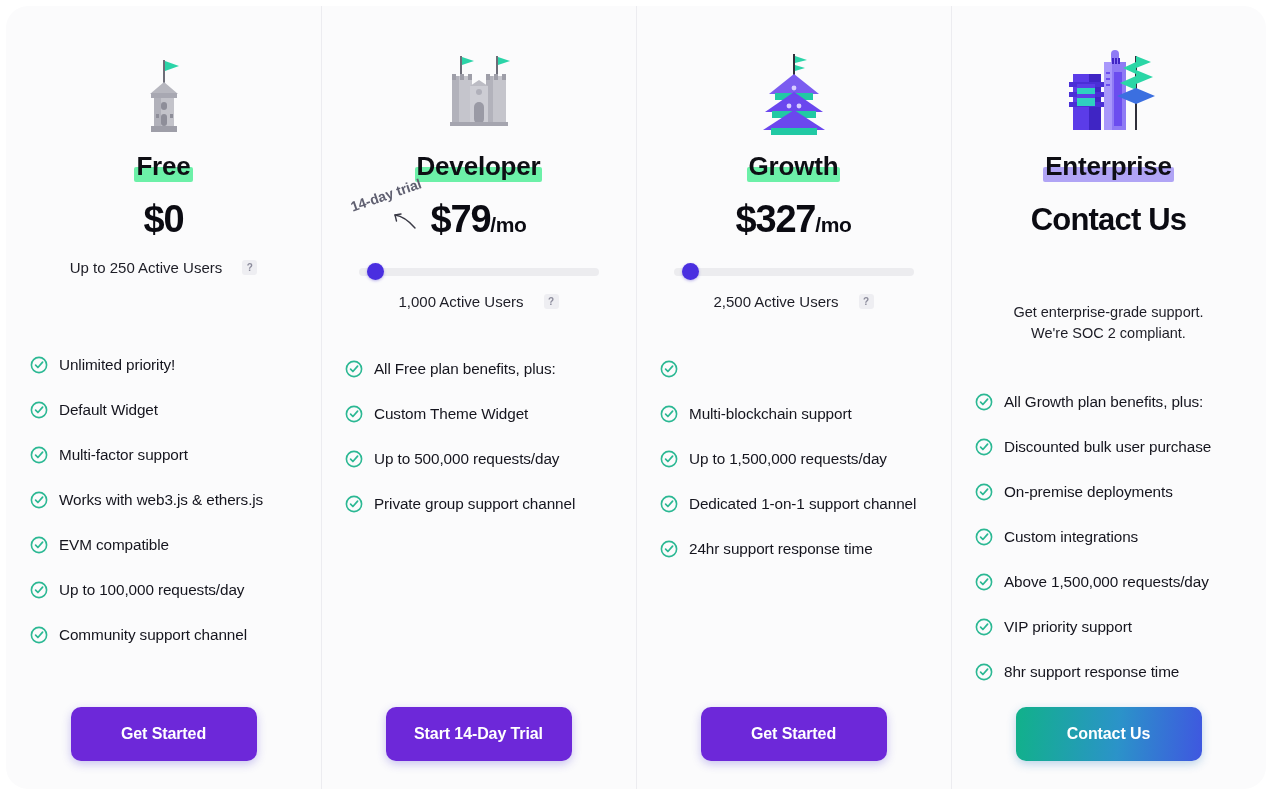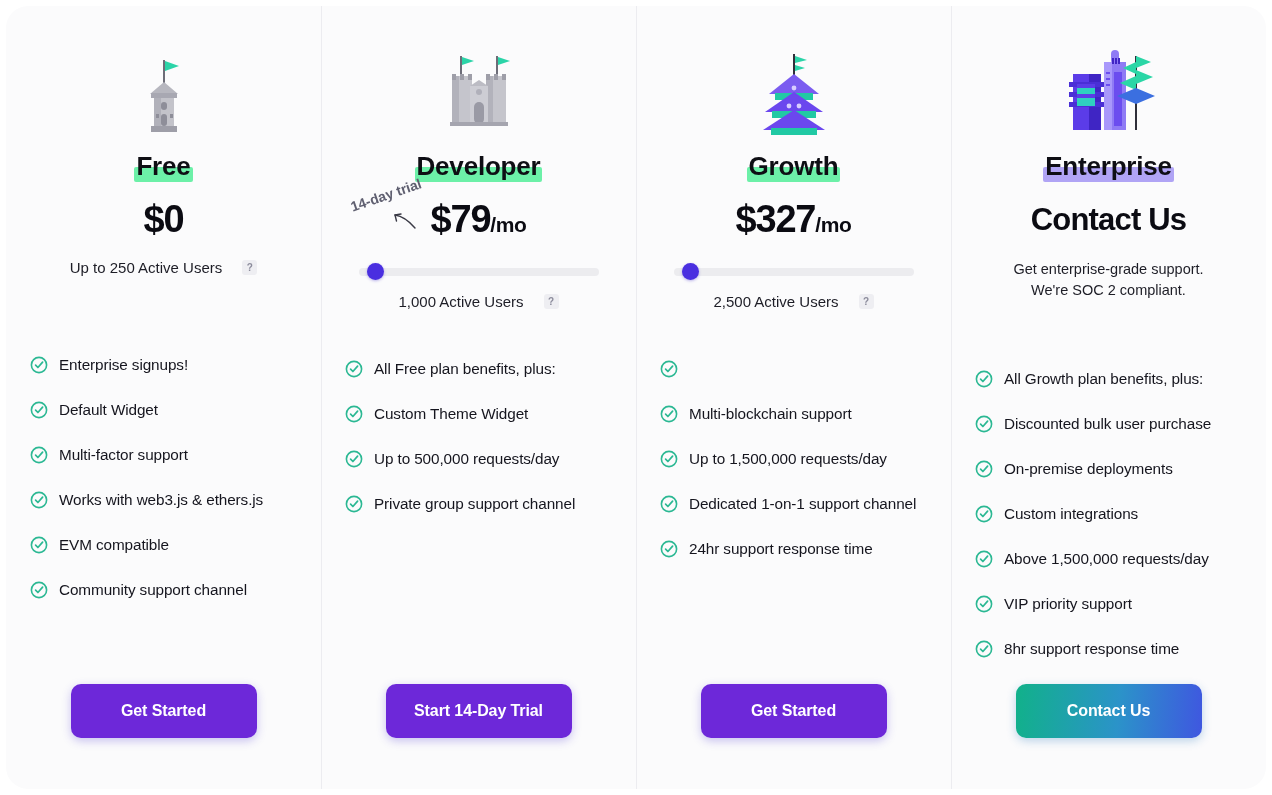--- a/index.html
+++ b/index.html
@@ -170,20 +170,21 @@
     font-size: 10px;
     line-height: 15px;
     text-align: center;
     font-weight: 600;
   }
   .sub-desc {
     text-align: center;
     font-size: 14.5px;
     line-height: 21px;
     color: #1d1d26;
+    margin-top: 43px;
   }
 
   
   .features {
     margin-top: 0;
     width: 100%;
     padding: 0 20px 0 24px;
     list-style: none;
     flex: 1;
   }
@@ -257,21 +258,21 @@
             <span>Up to 250 Active Users</span>
             <span class="help-badge">?</span>
           </div>
         </div>
         <ul class="features" style="padding-top: 34px;">
           <li class="feature">
             <span class="check-icon"><svg width="18" height="18" viewBox="0 0 18 18">
     <circle cx="9" cy="9" r="7.6" fill="none" stroke="#2bb893" stroke-width="1.6"></circle>
     <path d="M5.6 9.2 L7.9 11.5 L12.6 6.1" fill="none" stroke="#2bb893" stroke-width="1.7" stroke-linecap="round" stroke-linejoin="round"></path>
   </svg></span>
-            <span class="feature-text">Enterprise signups!</span>
+            <span class="feature-text">Unlimited priority!</span>
           </li>
           <li class="feature">
             <span class="check-icon"><svg width="18" height="18" viewBox="0 0 18 18">
     <circle cx="9" cy="9" r="7.6" fill="none" stroke="#2bb893" stroke-width="1.6"></circle>
     <path d="M5.6 9.2 L7.9 11.5 L12.6 6.1" fill="none" stroke="#2bb893" stroke-width="1.7" stroke-linecap="round" stroke-linejoin="round"></path>
   </svg></span>
             <span class="feature-text">Default Widget</span>
           </li>
           <li class="feature">
             <span class="check-icon"><svg width="18" height="18" viewBox="0 0 18 18">
@@ -286,20 +287,27 @@
     <path d="M5.6 9.2 L7.9 11.5 L12.6 6.1" fill="none" stroke="#2bb893" stroke-width="1.7" stroke-linecap="round" stroke-linejoin="round"></path>
   </svg></span>
             <span class="feature-text">Works with web3.js &amp; ethers.js</span>
           </li>
           <li class="feature">
             <span class="check-icon"><svg width="18" height="18" viewBox="0 0 18 18">
     <circle cx="9" cy="9" r="7.6" fill="none" stroke="#2bb893" stroke-width="1.6"></circle>
     <path d="M5.6 9.2 L7.9 11.5 L12.6 6.1" fill="none" stroke="#2bb893" stroke-width="1.7" stroke-linecap="round" stroke-linejoin="round"></path>
   </svg></span>
             <span class="feature-text">EVM compatible</span>
+          </li>
+          <li class="feature">
+            <span class="check-icon"><svg width="18" height="18" viewBox="0 0 18 18">
+    <circle cx="9" cy="9" r="7.6" fill="none" stroke="#2bb893" stroke-width="1.6"></circle>
+    <path d="M5.6 9.2 L7.9 11.5 L12.6 6.1" fill="none" stroke="#2bb893" stroke-width="1.7" stroke-linecap="round" stroke-linejoin="round"></path>
+  </svg></span>
+            <span class="feature-text">Up to 100,000 requests/day</span>
           </li>
           <li class="feature">
             <span class="check-icon"><svg width="18" height="18" viewBox="0 0 18 18">
     <circle cx="9" cy="9" r="7.6" fill="none" stroke="#2bb893" stroke-width="1.6"></circle>
     <path d="M5.6 9.2 L7.9 11.5 L12.6 6.1" fill="none" stroke="#2bb893" stroke-width="1.7" stroke-linecap="round" stroke-linejoin="round"></path>
   </svg></span>
             <span class="feature-text">Community support channel</span>
           </li>
         </ul>
         <div class="cta-zone">

